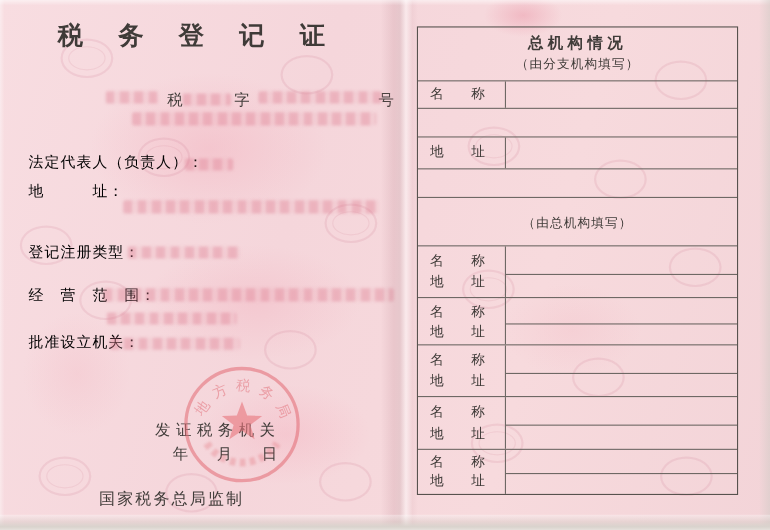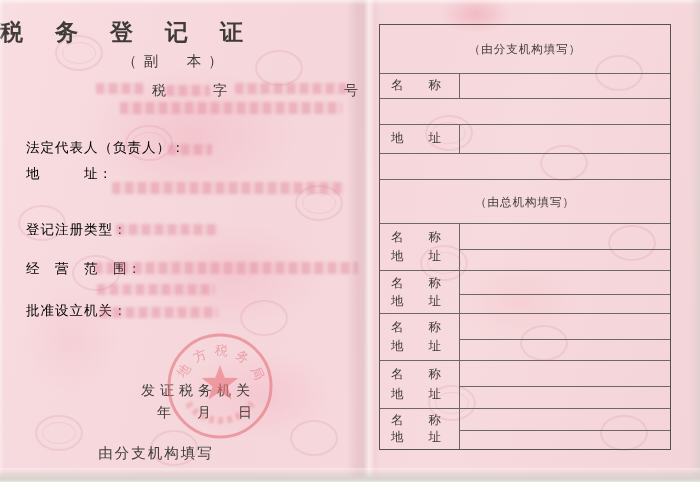--- a/index.html
+++ b/index.html
@@ -14,21 +14,21 @@
     background:repeating-linear-gradient(90deg,rgba(222,125,145,0.40) 0 8px,rgba(222,125,145,0.10) 8px 13px);}
   #fold{position:absolute;left:346px;top:0;width:34px;height:100%;
     background:linear-gradient(90deg,rgba(183,128,138,0) 0%,rgba(183,128,138,0.20) 35%,rgba(120,85,92,0.12) 52%,rgba(255,255,255,0.45) 68%,rgba(183,128,138,0.08) 85%,rgba(183,128,138,0) 100%);}
   .edge-top{position:absolute;left:0;top:0;width:100%;height:5px;background:linear-gradient(rgba(255,255,255,0.55),rgba(255,255,255,0));}
   .edge-left{position:absolute;left:0;top:0;width:4px;height:100%;background:linear-gradient(90deg,rgba(255,255,255,0.4),rgba(255,255,255,0));}
   .edge-right{position:absolute;right:0;top:0;width:10px;height:100%;background:linear-gradient(90deg,rgba(210,203,198,0),rgba(210,203,198,0.55));}
   .edge-bottom{position:absolute;left:0;bottom:0;width:100%;height:14px;
     background:linear-gradient(to bottom,rgba(255,255,255,0.35) 0%,rgba(214,206,200,0.45) 45%,#d9d3cd 78%,#e6e1dc 100%);}
   
   .lp{position:absolute;color:#3f3b38;}
-  #cert-title{left:0;top:17px;width:360px;text-align:left;font-size:23px;font-weight:bold;letter-spacing:12px;}
+  #cert-title{left:0;top:17px;width:360px;text-align:center;font-size:23px;font-weight:bold;letter-spacing:12px;}
   #cert-subtitle{left:0;top:52px;width:352px;text-align:center;font-size:14.5px;letter-spacing:7px;}
   .serial-char{position:absolute;top:82px;font-size:14px;color:#3f3b38;}
   .field{position:absolute;left:26px;font-size:13.5px;letter-spacing:1px;white-space:nowrap;}
   .field .val{margin-left:14px;}
   #issuing-line{left:0;top:382px;width:396px;text-align:center;font-size:14px;letter-spacing:5px;}
   .date-char{position:absolute;top:404px;font-size:14px;color:#3f3b38;}
   #footer-imprint{left:0;top:444px;width:312px;text-align:center;font-size:14.5px;letter-spacing:2px;}
   
   #seal{position:absolute;left:165px;top:331px;width:110px;height:110px;pointer-events:none;}
   
@@ -89,21 +89,20 @@
       </div>
     <div class="wm" style="left:608px;top:225px;"></div>
     <div class="wm" style="left:428px;top:385px;">
         <div class="wm-inner"></div>
       </div>
     <div class="wm" style="left:600px;top:415px;"></div>
     <div class="wm" style="left:520px;top:325px;"></div>
     <div class="wm" style="left:540px;top:145px;"></div>
 
     <div class="lp" id="cert-title">税 务 登 记 证</div>
-    <div class="lp" id="cert-subtitle">（副　本）</div>
 
     <span class="serial-char" style="left:152px;">税</span>
     <span class="serial-char" style="left:213px;">字</span>
     <span class="serial-char" style="left:344px;">号</span>
 
     <div class="field" style="top:139px;"><span>法定代表人（负责人）：</span></div>
     <div class="field" style="top:165px;"><span>地　　　址：</span></div>
     <div class="field" style="top:221px;"><span>登记注册类型：</span></div>
     <div class="field" style="top:260px;"><span>经　营　范　围：</span></div>
     <div class="field" style="top:302px;"><span>批准设立机关：</span></div>
@@ -116,40 +115,41 @@
     <div class="ghost" style="left:112px;top:182px;width:232px;height:12px;"></div>
     <div class="ghost" style="left:116px;top:224px;width:102px;height:11px;"></div>
     <div class="ghost" style="left:94px;top:262px;width:264px;height:12px;"></div>
     <div class="ghost" style="left:97px;top:284px;width:118px;height:11px;"></div>
     <div class="ghost" style="left:100px;top:307px;width:118px;height:11px;"></div>
 
     <div class="lp" id="issuing-line">发证税务机关</div>
     <span class="date-char" style="left:157px;">年</span>
     <span class="date-char" style="left:197px;">月</span>
     <span class="date-char" style="left:238px;">日</span>
-    <div class="lp" id="footer-imprint">由分支机构填写</div>
+    <div class="lp" id="footer-imprint">国家税务总局监制</div>
 
     <div id="seal">
       <svg width="110" height="110" viewBox="0 0 110 110">
         <defs>
             <path id="arcTop" d="M 17 62 A 38 38 0 1 1 93 62" fill="none"></path>
           </defs>
         <g style="filter:blur(0.6px);">
           <circle cx="55" cy="55" r="51" fill="none" stroke="rgba(226,105,115,0.55)" stroke-width="3"></circle>
           <text font-size="13" fill="rgba(226,105,115,0.5)" letter-spacing="7">
             <textPath href="#arcTop" startOffset="14"><tspan>地方税务局</tspan></textPath>
           </text>
           <path d="M 23 72 A 38 38 0 0 0 87 72" fill="none" stroke="rgba(226,105,115,0.30)" stroke-width="7" stroke-dasharray="5 4" style="filter:blur(1px);"></path>
           <polygon fill="rgba(232,120,126,0.62)" points="55,34 59.7,46.8 73.3,47.1 62.6,55.4 66.5,68.4 55,60.7 43.5,68.4 47.4,55.4 36.7,47.1 50.3,46.8"></polygon>
         </g>
       </svg>
     </div>
 
     <div id="reg-table">
       <div class="t-head h48">
+        <div class="t-title">总机构情况</div>
         <div class="t-sub">（由分支机构填写）</div>
       </div>
       <div class="t-row h25">
         <div class="t-label">名　　称</div>
         <div class="t-value"></div>
       </div>
       <div class="t-row h26">
         <div class="t-value"></div>
       </div>
       <div class="t-row h29">

